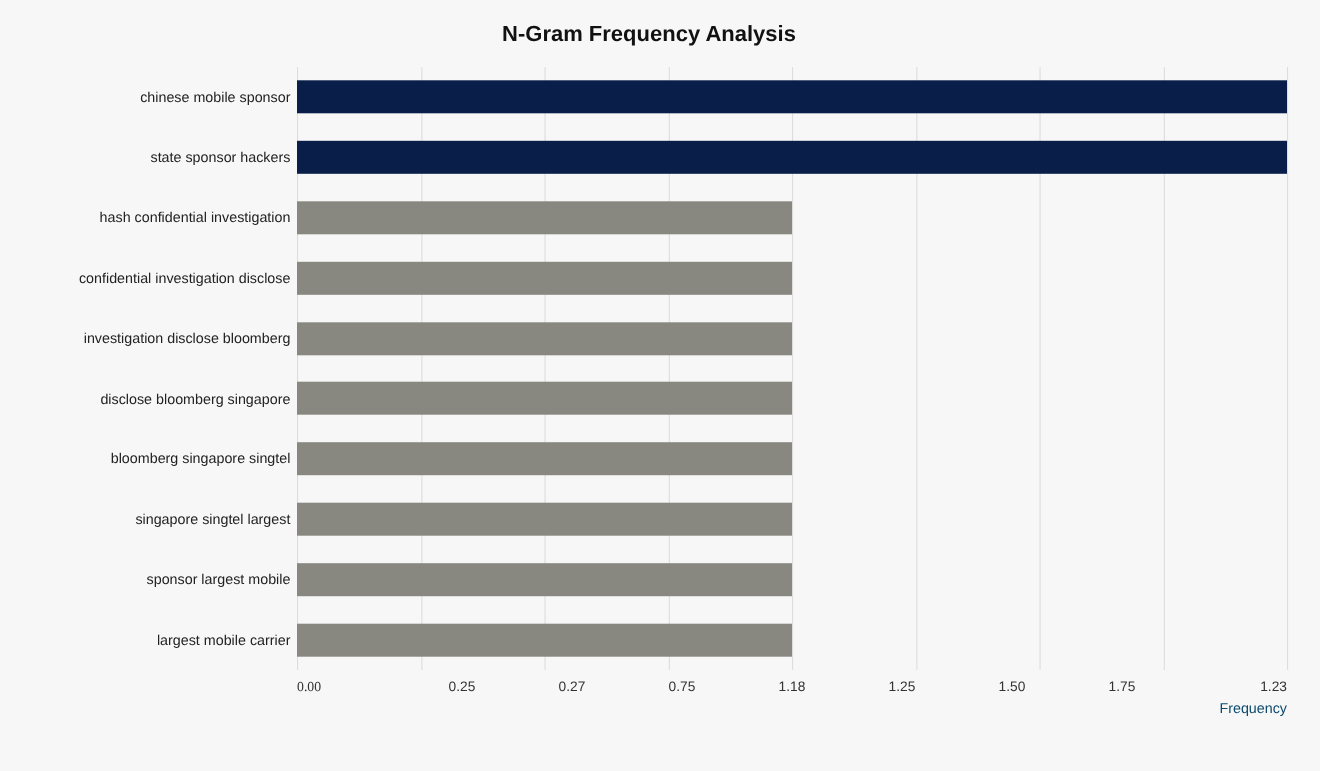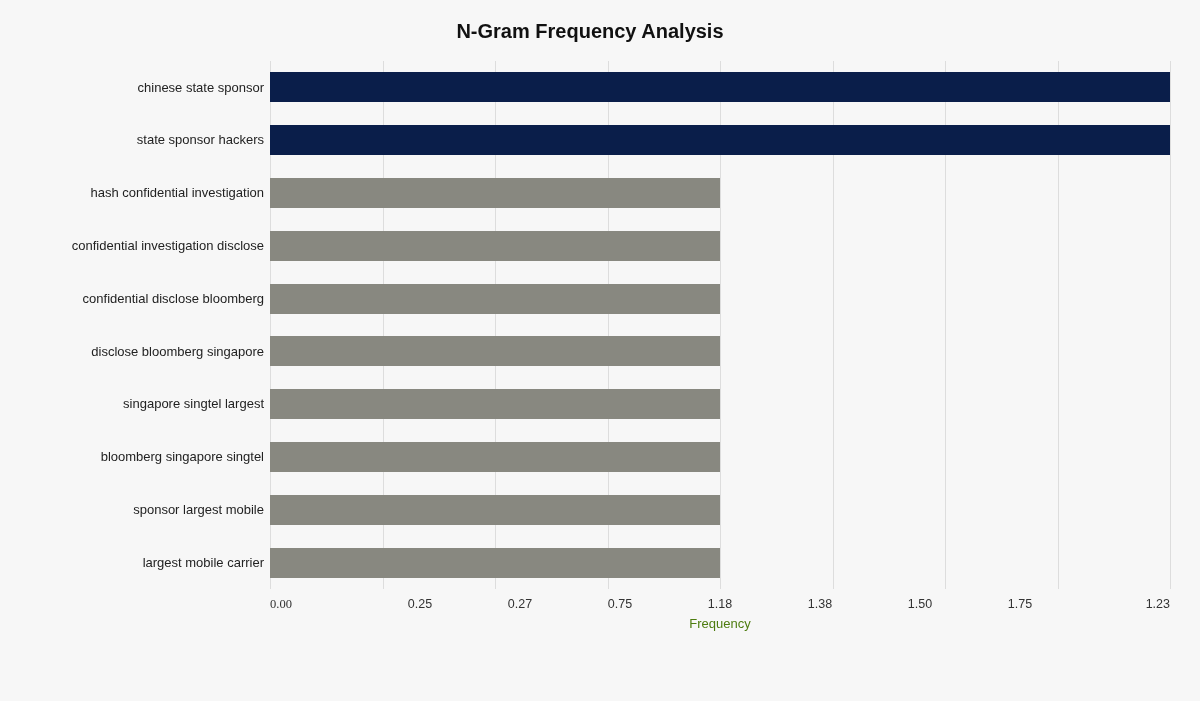--- a/index.html
+++ b/index.html
@@ -7,21 +7,21 @@
       background: #f7f7f7;
       font-family: Arial, sans-serif;
       width: 1200px;
       height: 701px;
       overflow: hidden;
     }
     .chart-container {
       width: 1200px;
       height: 701px;
       background: #f7f7f7;
-      padding: 20px 30px 64px 10px;
+      padding: 20px 30px 44px 10px;
       display: flex;
       flex-direction: column;
     }
     .chart-title {
       text-align: center;
       font-size: 20px;
       font-weight: bold;
       color: #111;
       margin-bottom: 18px;
     }
@@ -108,44 +108,44 @@
       position: relative;
     }
     .x-tick:first-child {
       text-align: left;
       font-family: Liberation Serif, serif;
     }
     .x-tick:last-child {
       text-align: right;
     }
     .x-axis-label {
-      text-align: center;
+      text-align: right;
       font-size: 13px;
-      color: #4d7c0f;
+      color: #0c4a6e;
       margin-top: 4px;
     }
   </style>
 </head>
 <body>
 
 <div class="chart-container">
   <div class="chart-title">N-Gram Frequency Analysis</div>
 
   <div style="display:flex; flex-direction:column; flex:1;">
     <div class="chart-body" style="flex:1; position:relative;">
 
       <div class="y-axis">
-      <div class="y-label">chinese state sponsor</div>
+      <div class="y-label">chinese mobile sponsor</div>
           <div class="y-label">state sponsor hackers</div>
           <div class="y-label">hash confidential investigation</div>
           <div class="y-label">confidential investigation disclose</div>
-          <div class="y-label">confidential disclose bloomberg</div>
+          <div class="y-label">investigation disclose bloomberg</div>
           <div class="y-label">disclose bloomberg singapore</div>
+          <div class="y-label">bloomberg singapore singtel</div>
           <div class="y-label">singapore singtel largest</div>
-          <div class="y-label">bloomberg singapore singtel</div>
           <div class="y-label">sponsor largest mobile</div>
           <div class="y-label">largest mobile carrier</div>
         </div>
 
       <div class="plot-area">
 
         <div class="grid-lines" id="grid-lines-container">
         <div class="grid-line" style="left: 0%;"></div>
             <div class="grid-line" style="left: 12.5%;"></div>
             <div class="grid-line" style="left: 25%;"></div>
@@ -192,21 +192,21 @@
       </div>
     </div>
 
     <div class="x-axis" id="x-axis">
       <div class="x-ticks" id="x-ticks">
       <div class="x-tick">0.00</div>
           <div class="x-tick">0.25</div>
           <div class="x-tick">0.27</div>
           <div class="x-tick">0.75</div>
           <div class="x-tick">1.18</div>
-          <div class="x-tick">1.38</div>
+          <div class="x-tick">1.25</div>
           <div class="x-tick">1.50</div>
           <div class="x-tick">1.75</div>
           <div class="x-tick">1.23</div>
         </div>
       <div class="x-axis-label">Frequency</div>
     </div>
   </div>
 </div>
 
 </body></html>

